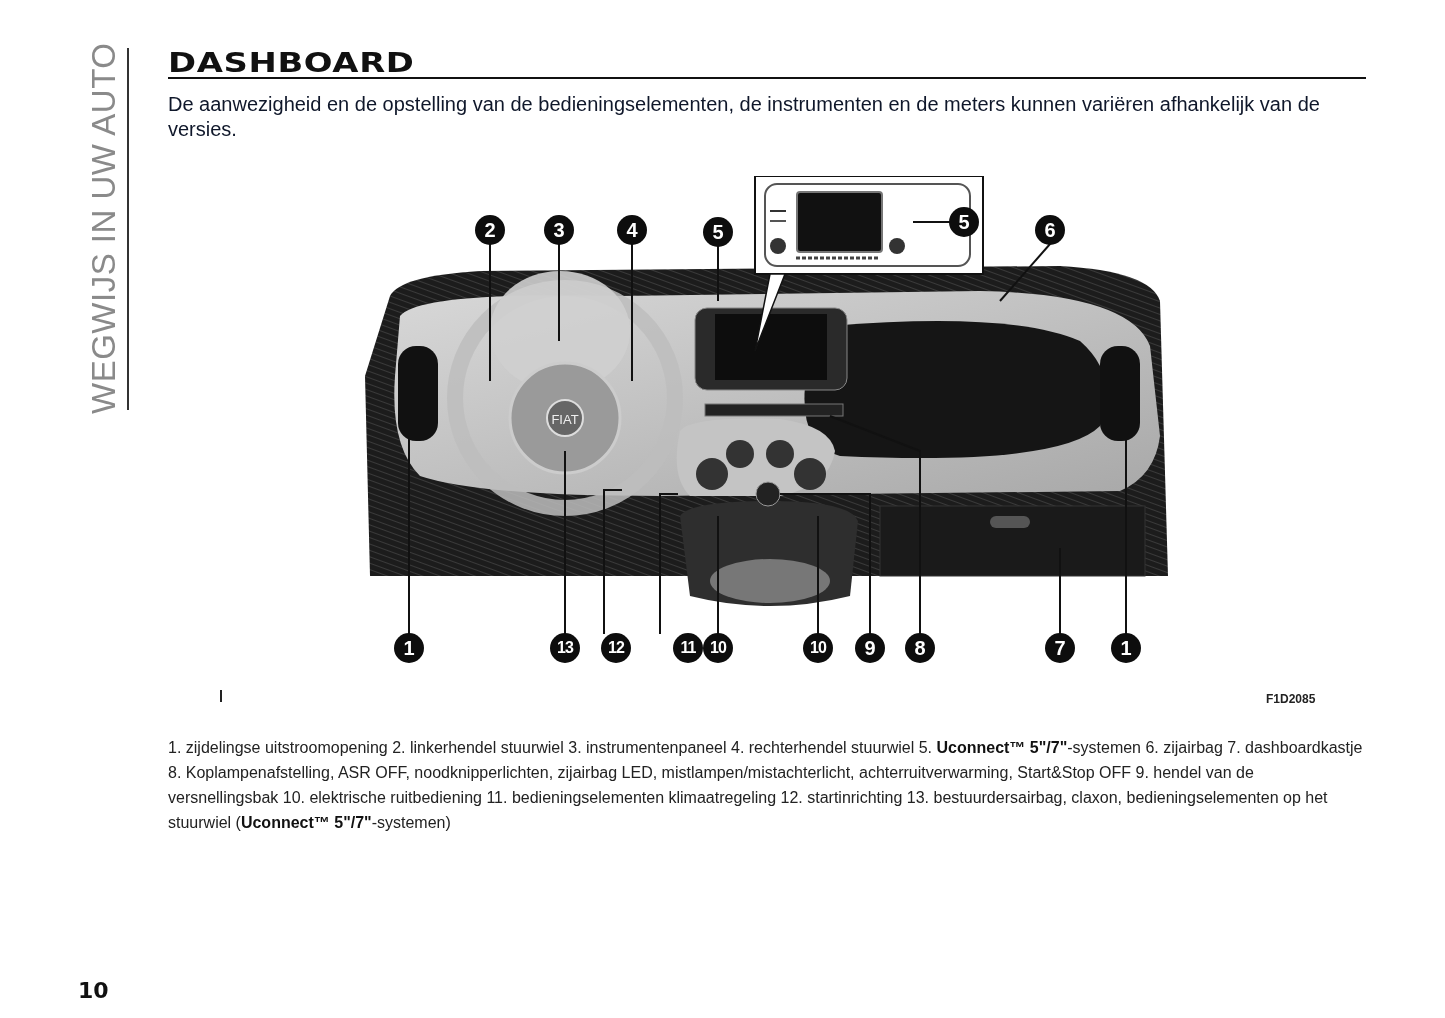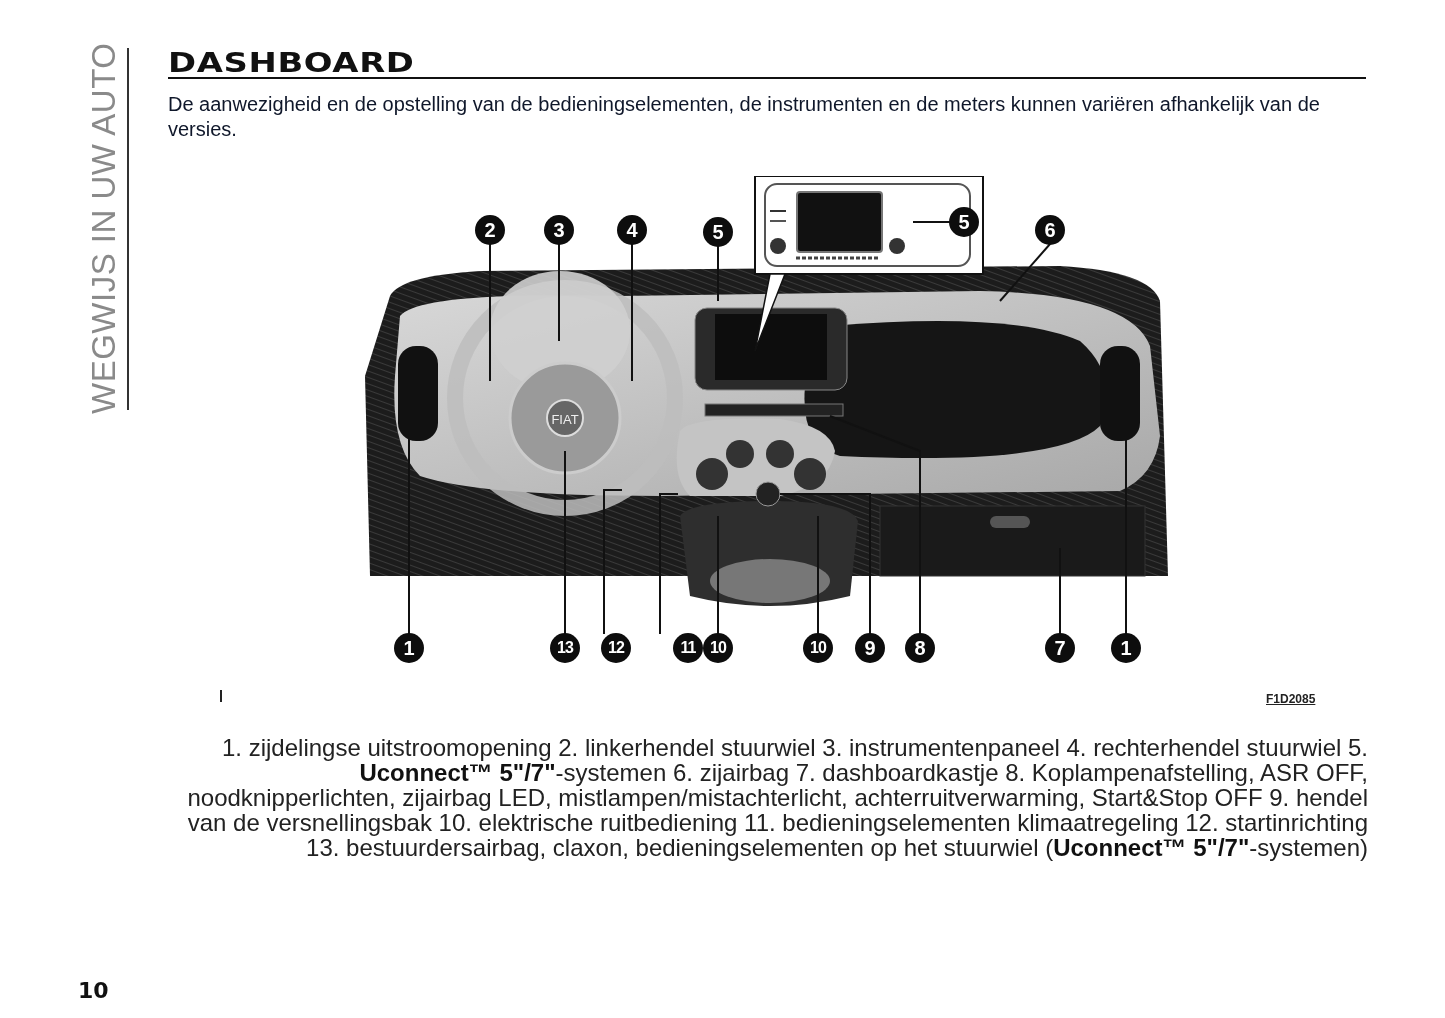--- a/index.html
+++ b/index.html
@@ -5,22 +5,22 @@
   html,body{margin:0;padding:0;background:#fff;}
   body{width:1445px;height:1018px;position:relative;overflow:hidden;font-family:"Liberation Sans",sans-serif;color:#1a1a1a;}
   .side-tab{position:absolute;left:84px;top:44px;width:40px;height:370px;}
   .side-tab .side-text{position:absolute;left:0;top:0;width:370px;height:40px;transform-origin:0 0;transform:translate(0,370px) rotate(-90deg);font-size:33px;letter-spacing:0.5px;color:#8a8a8a;white-space:nowrap;line-height:40px;text-align:right;font-weight:300;}
   .side-rule{position:absolute;left:127px;top:48px;width:1.5px;height:362px;background:#333;}
   .title{position:absolute;left:168px;top:48px;font-family:"DejaVu Sans",sans-serif;font-weight:900;font-size:26px;letter-spacing:0.5px;color:#111;transform:scaleX(1.3);transform-origin:0 50%;}
   .title-rule{position:absolute;left:168px;top:77px;width:1198px;height:2px;background:#111;}
   .intro{position:absolute;left:168px;top:92px;width:1200px;font-size:20px;line-height:25px;color:#0f172a;}
   .figure{position:absolute;left:360px;top:176px;width:820px;height:490px;}
   .caption-mark{position:absolute;left:220px;top:690px;width:2px;height:12px;background:#222;}
-  .fig-code{position:absolute;left:1266px;top:692px;font-size:12px;font-weight:bold;color:#222;text-decoration:underline;}
-  .legend{position:absolute;left:168px;top:735px;width:1200px;font-size:24px;line-height:25px;color:#222;text-align:right;}
+  .fig-code{position:absolute;left:1266px;top:692px;font-size:12px;font-weight:bold;color:#222;}
+  .legend{position:absolute;left:168px;top:735px;width:1200px;font-size:16px;line-height:25px;color:#222;}
   .legend b{font-weight:bold;color:#111;}
   .page-num{position:absolute;left:78px;top:978px;font-family:"DejaVu Sans",sans-serif;font-weight:900;font-size:22px;color:#111;}
   .callout{position:absolute;width:30px;height:30px;border-radius:50%;background:#0d0d0d;color:#fff;font-weight:bold;font-size:20px;line-height:30px;text-align:center;font-family:"Liberation Sans",sans-serif;}
   .callout.small{font-size:16px;letter-spacing:-1px;text-align:center;}
 </style>
 </head>
 <body>
 
 <div class="side-tab">
   <div class="side-text">WEGWIJS IN UW AUTO</div>

